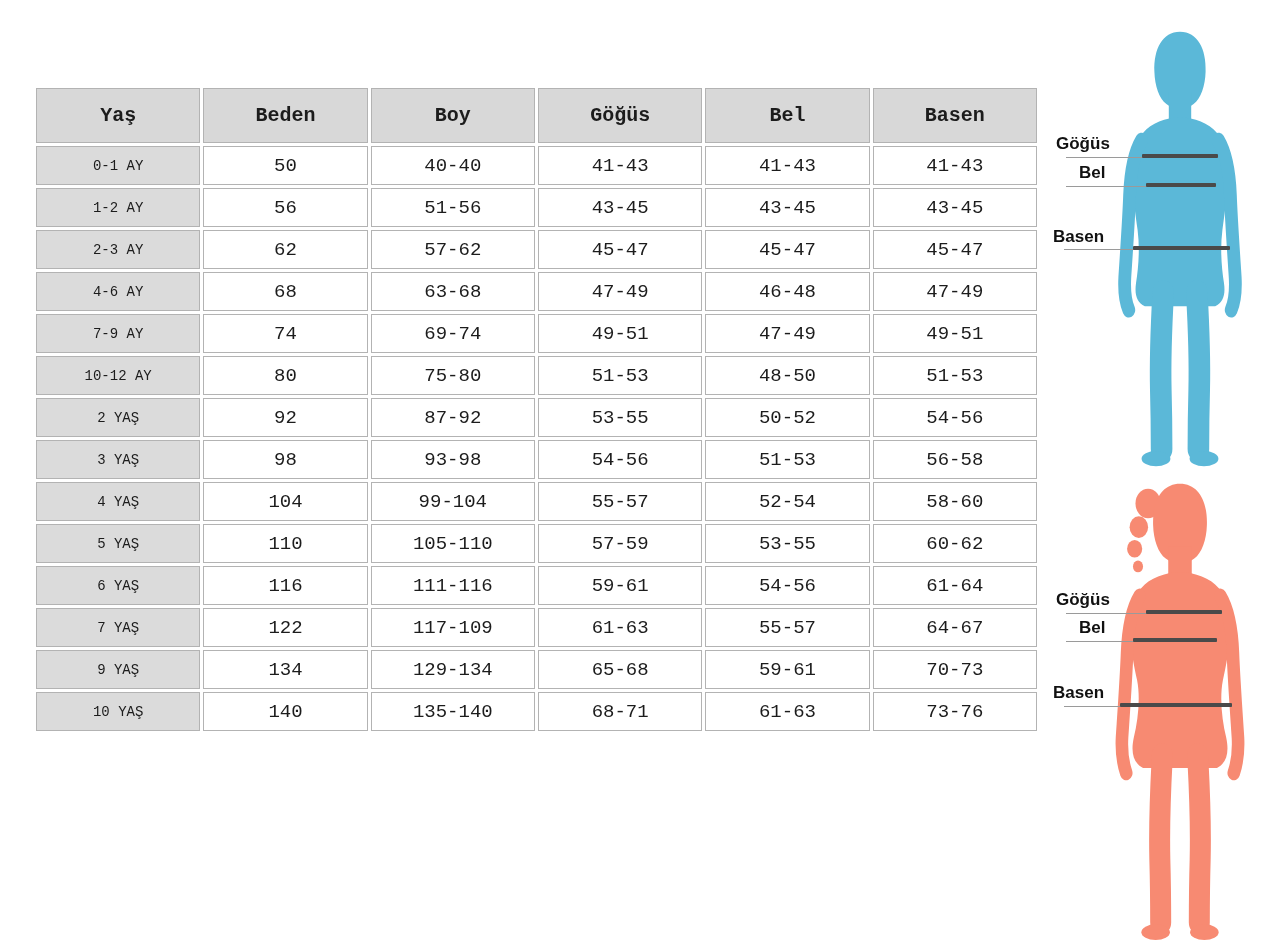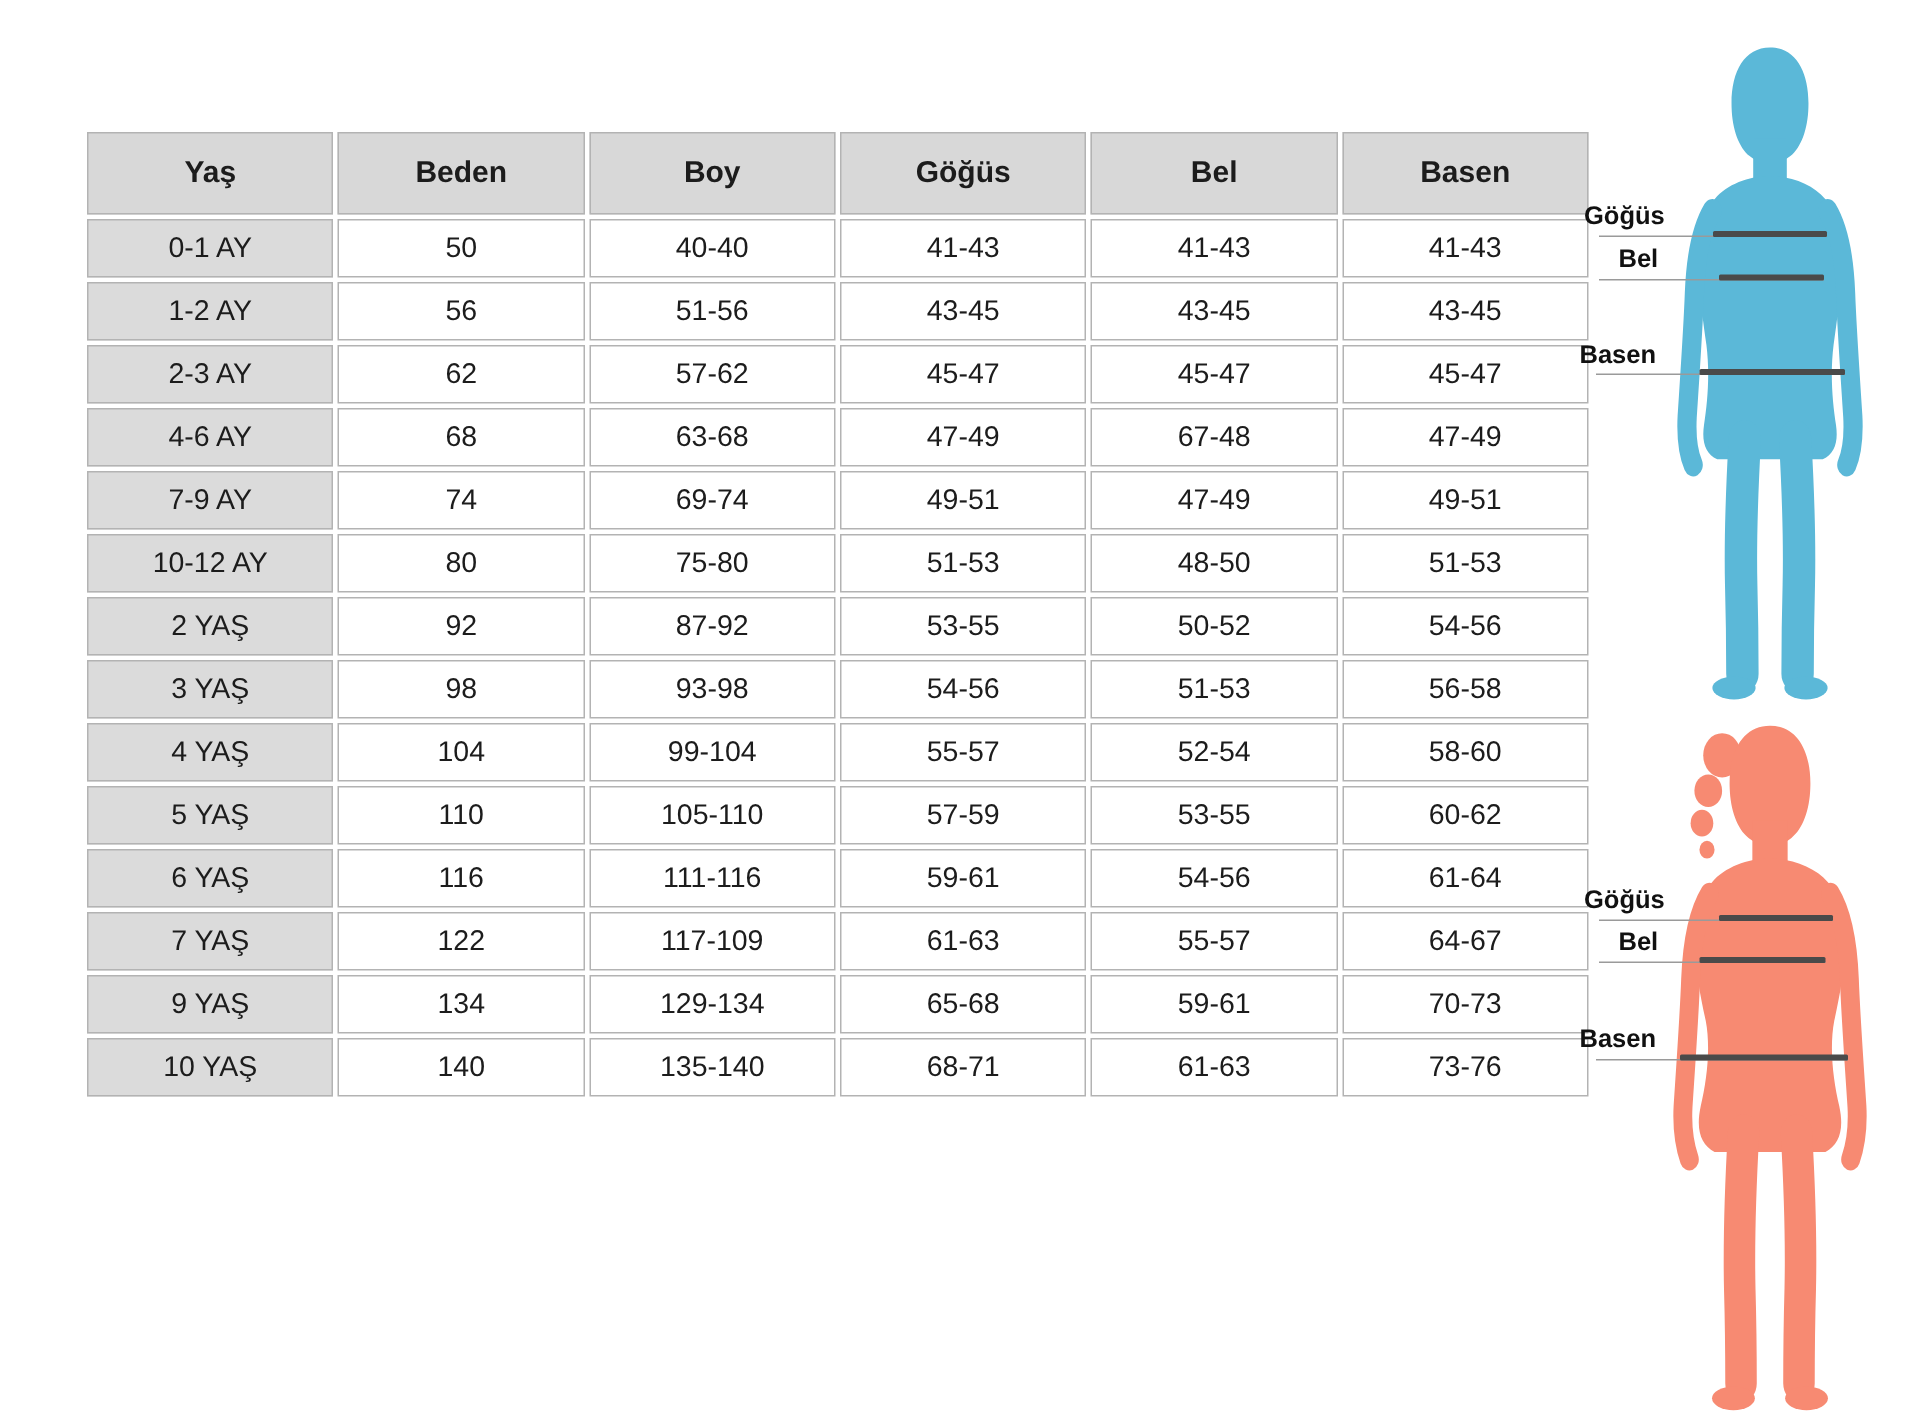--- a/index.html
+++ b/index.html
@@ -13,35 +13,35 @@
     --text:#1c1c1c;
   }
   html,body{margin:0;padding:0;}
   body{
     width:1280px;height:948px;position:relative;background:#ffffff;
     font-family:"Liberation Sans","DejaVu Sans",sans-serif;
     color:var(--text);overflow:hidden;
   }
   
   .size-table{
-    position:absolute;left:55px;top:85px;width:1007px;
-    border-collapse:separate;border-spacing:3px;table-layout:fixed;
+    position:absolute;left:33px;top:85px;width:1007px;
+    border-collapse:separate;border-spacing:3px;table-layout:fixed;font-family:Liberation Mono, monospace;
   }
   .size-table th,.size-table td{
     border:1px solid var(--cell-border);
     text-align:center;vertical-align:middle;
     padding:0;overflow:hidden;white-space:nowrap;
   }
   .size-table thead th{
     height:53px;background:var(--table-header-bg);
     font-size:20px;font-weight:bold;
   }
   .size-table tbody th{
     height:37px;background:var(--row-header-bg);
-    font-size:19px;font-weight:normal;
+    font-size:14px;font-weight:normal;
   }
   .size-table tbody td{
     height:37px;background:#ffffff;font-size:19px;
   }
   
   .figure{position:absolute;}
   .fill-blue{fill:var(--figure-blue);}
   .stroke-blue{stroke:var(--figure-blue);fill:none;stroke-linecap:round;}
   .fill-pink{fill:var(--figure-pink);}
   .stroke-pink{stroke:var(--figure-pink);fill:none;stroke-linecap:round;}
@@ -90,21 +90,21 @@
         <td>57-62</td>
         <td>45-47</td>
         <td>45-47</td>
         <td>45-47</td>
       </tr>
       <tr>
         <th>4-6 AY</th>
         <td>68</td>
         <td>63-68</td>
         <td>47-49</td>
-        <td>67-48</td>
+        <td>46-48</td>
         <td>47-49</td>
       </tr>
       <tr>
         <th>7-9 AY</th>
         <td>74</td>
         <td>69-74</td>
         <td>49-51</td>
         <td>47-49</td>
         <td>49-51</td>
       </tr>

